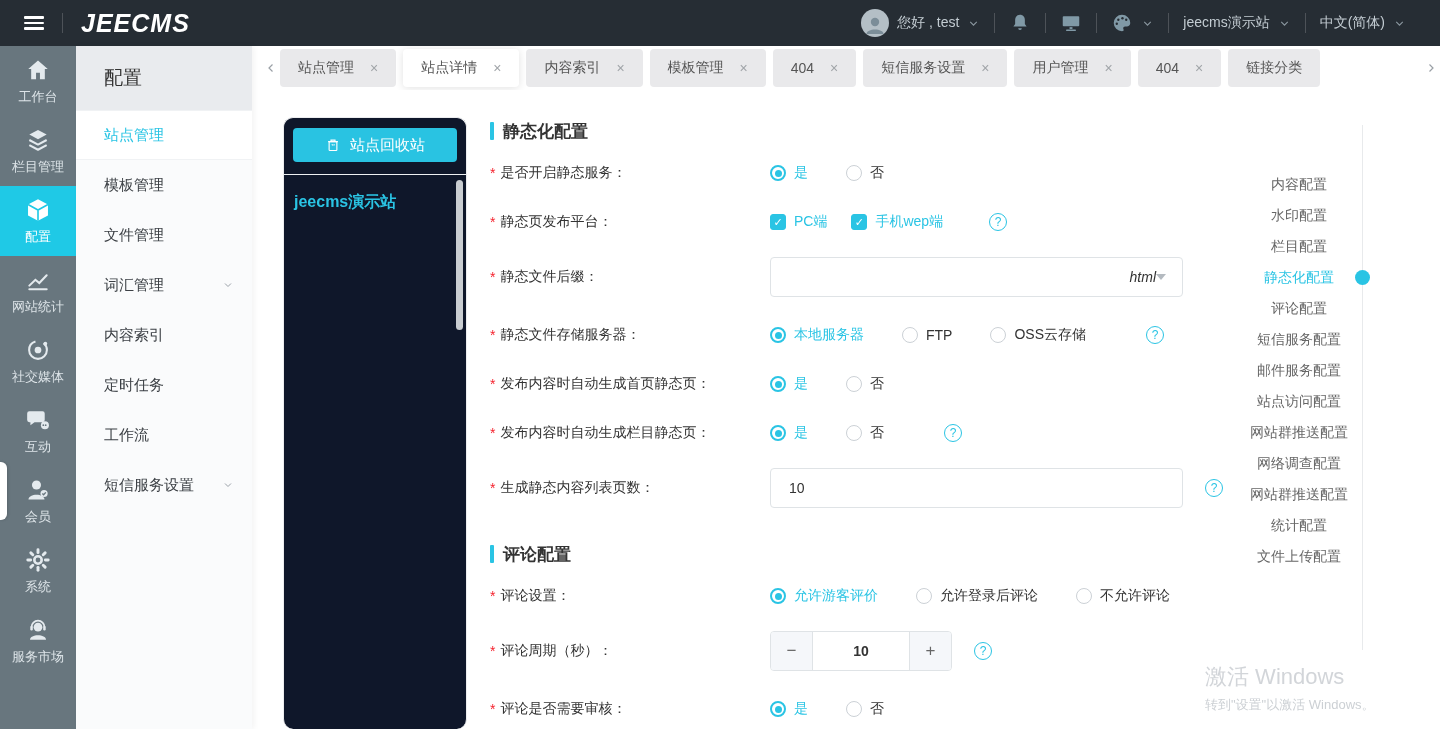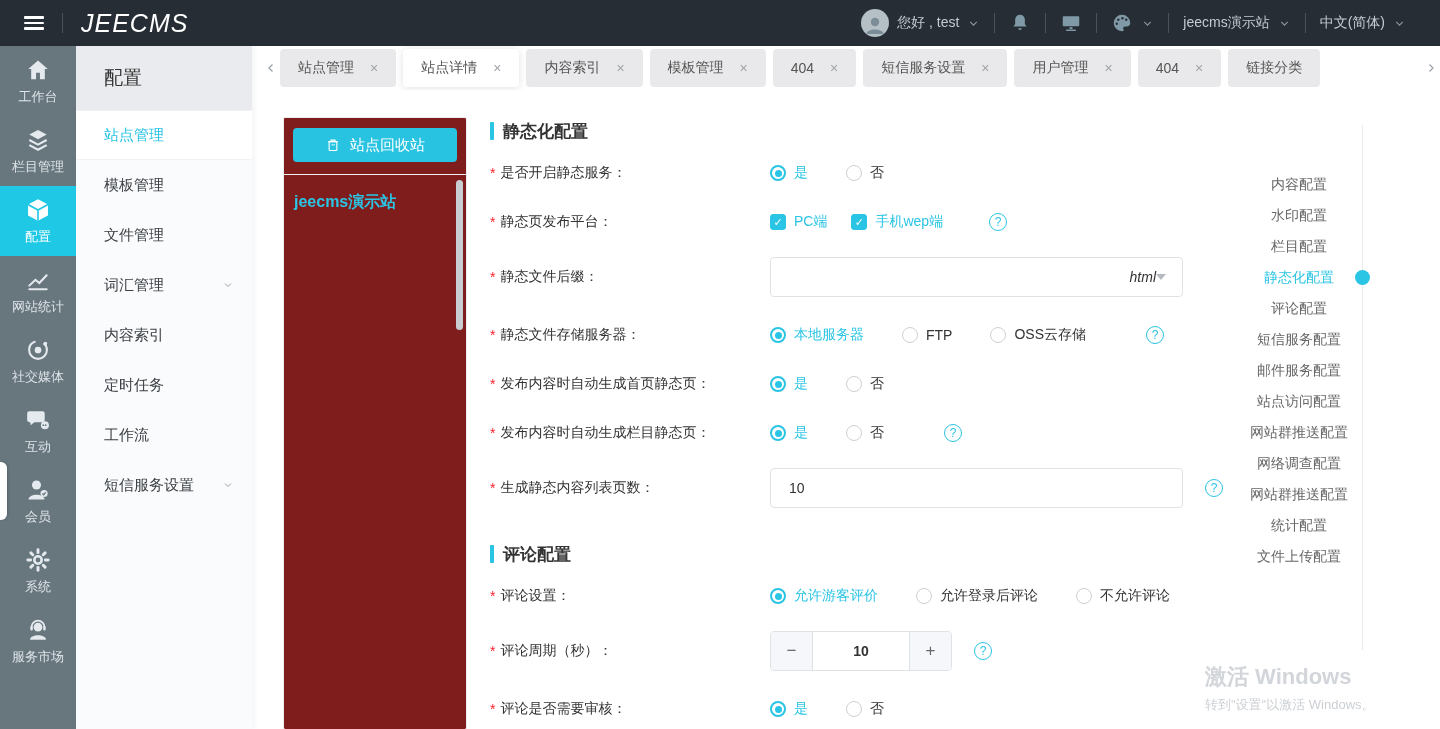--- a/index.html
+++ b/index.html
@@ -10,21 +10,21 @@
   html,body{margin:0;padding:0;}
   body{width:1440px;height:729px;overflow:hidden;background:#fff;
        font-family:"Liberation Sans","DejaVu Sans",sans-serif;font-size:14px;color:#333;}
 
   
   .topbar{height:46px;background:var(--dark);display:flex;align-items:center;color:#cfd6db;}
   .tb-left{display:flex;align-items:center;gap:18px;padding-left:24px;}
   .hamburger{width:20px;height:14px;display:flex;flex-direction:column;justify-content:space-between;cursor:pointer;}
   .hamburger i{display:block;height:2.6px;background:#fff;border-radius:1px;}
   .tb-divider{width:1px;height:20px;background:rgba(255,255,255,.18);}
-  .logo{font-size:25px;font-weight:normal;font-style:italic;color:#fff;letter-spacing:1px;}
+  .logo{font-size:25px;font-weight:bold;font-style:italic;color:#fff;letter-spacing:1px;}
   .tb-right{margin-left:auto;display:flex;align-items:center;gap:14px;padding-right:34px;}
   .tb-item{display:flex;align-items:center;gap:8px;color:#c3ccd2;cursor:pointer;}
   .tb-icon{width:22px;height:22px;color:#8099a6;display:inline-flex;}
   .tb-icon svg{width:100%;height:100%;}
   .chev{width:13px;height:13px;color:#8b98a0;display:inline-flex;}
   .chev svg{width:100%;height:100%;}
   .avatar{width:28px;height:28px;border-radius:50%;background:#b4bfc6;overflow:hidden;display:inline-flex;align-items:flex-end;justify-content:center;}
   .avatar svg{width:24px;height:24px;}
 
   
@@ -55,21 +55,21 @@
   .tab-scroll svg{width:12px;height:12px;}
   .tab-scroll.right{position:absolute;right:0;top:3px;background:#fff;}
   .tabs{display:flex;gap:7px;flex:none;}
   .tab{height:38px;background:#e9e9eb;border-radius:4px;display:flex;align-items:center;padding:0 18px;font-size:14px;color:#555;cursor:pointer;white-space:nowrap;flex:none;}
   .tab.active{background:#fff;box-shadow:0 1px 8px rgba(0,0,0,.12);}
   .tab .close{margin-left:16px;color:#a0a4a8;font-size:14px;}
 
   .content{flex:1;position:relative;overflow:hidden;background:#fff;}
 
   
-  .sitepanel{position:absolute;left:31px;top:27px;bottom:0;width:184px;border:1px solid #ecedef;border-bottom:none;border-radius:2px;background:#7f1d1d;}
+  .sitepanel{position:absolute;left:31px;top:27px;bottom:0;width:184px;border:1px solid #ecedef;border-bottom:none;border-radius:10px;background:#0f172a;}
   .sp-top{padding:10px 9px 12px;border-bottom:1px solid #eef0f2;}
   .recycle-btn{height:34px;width:100%;background:#29c3e2;border:none;border-radius:4px;color:#fff;font-size:15px;display:flex;align-items:center;justify-content:center;gap:9px;cursor:pointer;font-family:inherit;}
   .recycle-btn .t-icon{width:16px;height:16px;display:inline-flex;}
   .recycle-btn .t-icon svg{width:100%;height:100%;}
   .sp-site{padding:17px 0 0 10px;color:#2ac4e4;font-size:16px;font-weight:bold;cursor:pointer;}
   .sp-thumb{position:absolute;right:3px;top:62px;width:7px;height:150px;background:#c9cdd1;border-radius:4px;}
 
   
   .formarea{position:absolute;left:238px;top:27px;right:110px;bottom:0;overflow:hidden;}
   .section-title{display:flex;align-items:center;gap:9px;font-size:17px;font-weight:bold;color:#333;height:24px;margin:2px 0 16px 0;}
@@ -102,21 +102,21 @@
 
   
   .anchor-line{position:absolute;left:1110px;top:35px;height:525px;width:1px;background:#e8eaec;}
   .anchor-items{position:absolute;right:92px;top:79px;text-align:center;}
   .anchor-item{line-height:31px;font-size:14px;color:#666;cursor:pointer;white-space:nowrap;}
   .anchor-item.active{color:var(--accent);}
   .anchor-dot{position:absolute;left:1103px;top:180px;width:15px;height:15px;border-radius:50%;background:var(--accent);}
 
   
   .watermark{position:absolute;left:953px;top:572px;color:#d2d5d9;pointer-events:none;}
-  .wm1{font-size:22px;font-weight:bold;}
+  .wm1{font-size:22px;}
   .wm2{font-size:13px;margin-top:4px;color:#ccd0d4;}
 </style>
 </head>
 <body>
 
 <header class="topbar">
   <div class="tb-left">
     <span class="hamburger">
         <i></i>
         <i></i>

